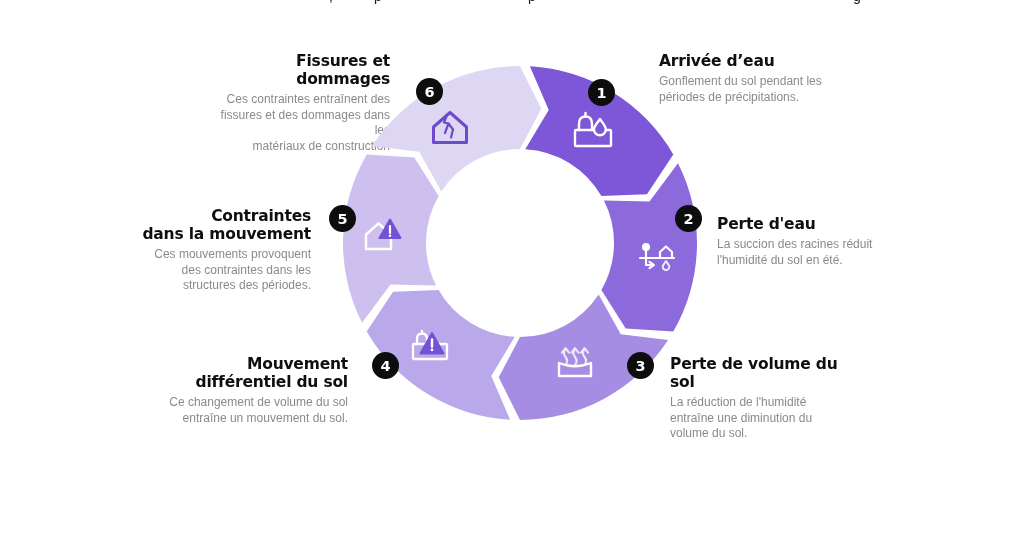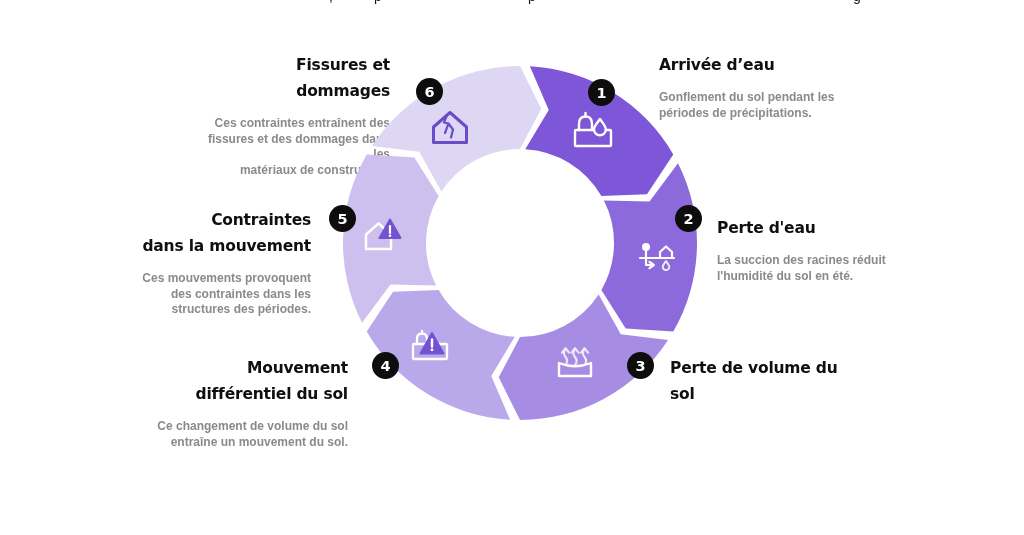--- a/index.html
+++ b/index.html
@@ -5,22 +5,22 @@
   html,body{margin:0;padding:0;background:#fff;}
   .canvas{position:relative;width:1024px;height:535px;background:#ffffff;overflow:hidden;
           font-family:"Liberation Sans","DejaVu Sans",sans-serif;}
   
   .top-crop{position:absolute;left:0;top:0;width:1024px;height:6px;overflow:hidden;}
   .top-crop span{position:absolute;top:-12px;font-size:14px;color:#1a1a1a;font-family:"Liberation Sans",sans-serif;}
   
   .step-block{position:absolute;}
   .align-right{text-align:right;}
   .step-title{margin:0;font-family:"DejaVu Sans","Liberation Sans",sans-serif;font-weight:bold;
-              font-size:15.5px;line-height:26px;color:#0f0f0f;white-space:pre-line;letter-spacing:-0.2px;}
-  .step-desc{margin:12px 0 0;font-size:12px;line-height:15.5px;color:#8a8a8a;white-space:pre-line;font-weight:bold;}
+              font-size:15.5px;line-height:18px;color:#0f0f0f;white-space:pre-line;letter-spacing:-0.2px;}
+  .step-desc{margin:4px 0 0;font-size:12px;line-height:15.5px;color:#8a8a8a;white-space:pre-line;}
   
   .badge{position:absolute;width:27px;height:27px;border-radius:50%;background:#0d0d0d;color:#ffffff;
          display:flex;align-items:center;justify-content:center;z-index:5;
          font-family:"DejaVu Sans","Liberation Sans",sans-serif;font-weight:bold;font-size:14.5px;}
   
   .ring{position:absolute;left:330px;top:53px;width:380px;height:380px;z-index:2;}
   
   .caption{position:absolute;left:0;top:492px;width:982px;text-align:center;font-style:italic;
            font-size:16px;color:#141414;font-family:"Liberation Sans",sans-serif;}
 </style>
@@ -122,20 +122,23 @@
   </div>
 
   <div class="step-block" style="left:717px;top:215px;width:190px">
     <h3 class="step-title">Perte d'eau</h3>
     <p class="step-desc">La succion des racines réduit
 l'humidité du sol en été.</p>
   </div>
 
   <div class="step-block" style="left:670px;top:355px;width:190px">
     <h3 class="step-title">Perte de volume du sol</h3>
+    <p class="step-desc">La réduction de l'humidité
+entraîne une diminution du
+volume du sol.</p>
   </div>
 
   <div class="step-block align-right" style="left:156px;top:355px;width:192px">
     <h3 class="step-title">Mouvement
 différentiel du sol</h3>
     <p class="step-desc">Ce changement de volume du sol
 entraîne un mouvement du sol.</p>
   </div>
 
   <div class="step-block align-right" style="left:121px;top:207px;width:190px">

